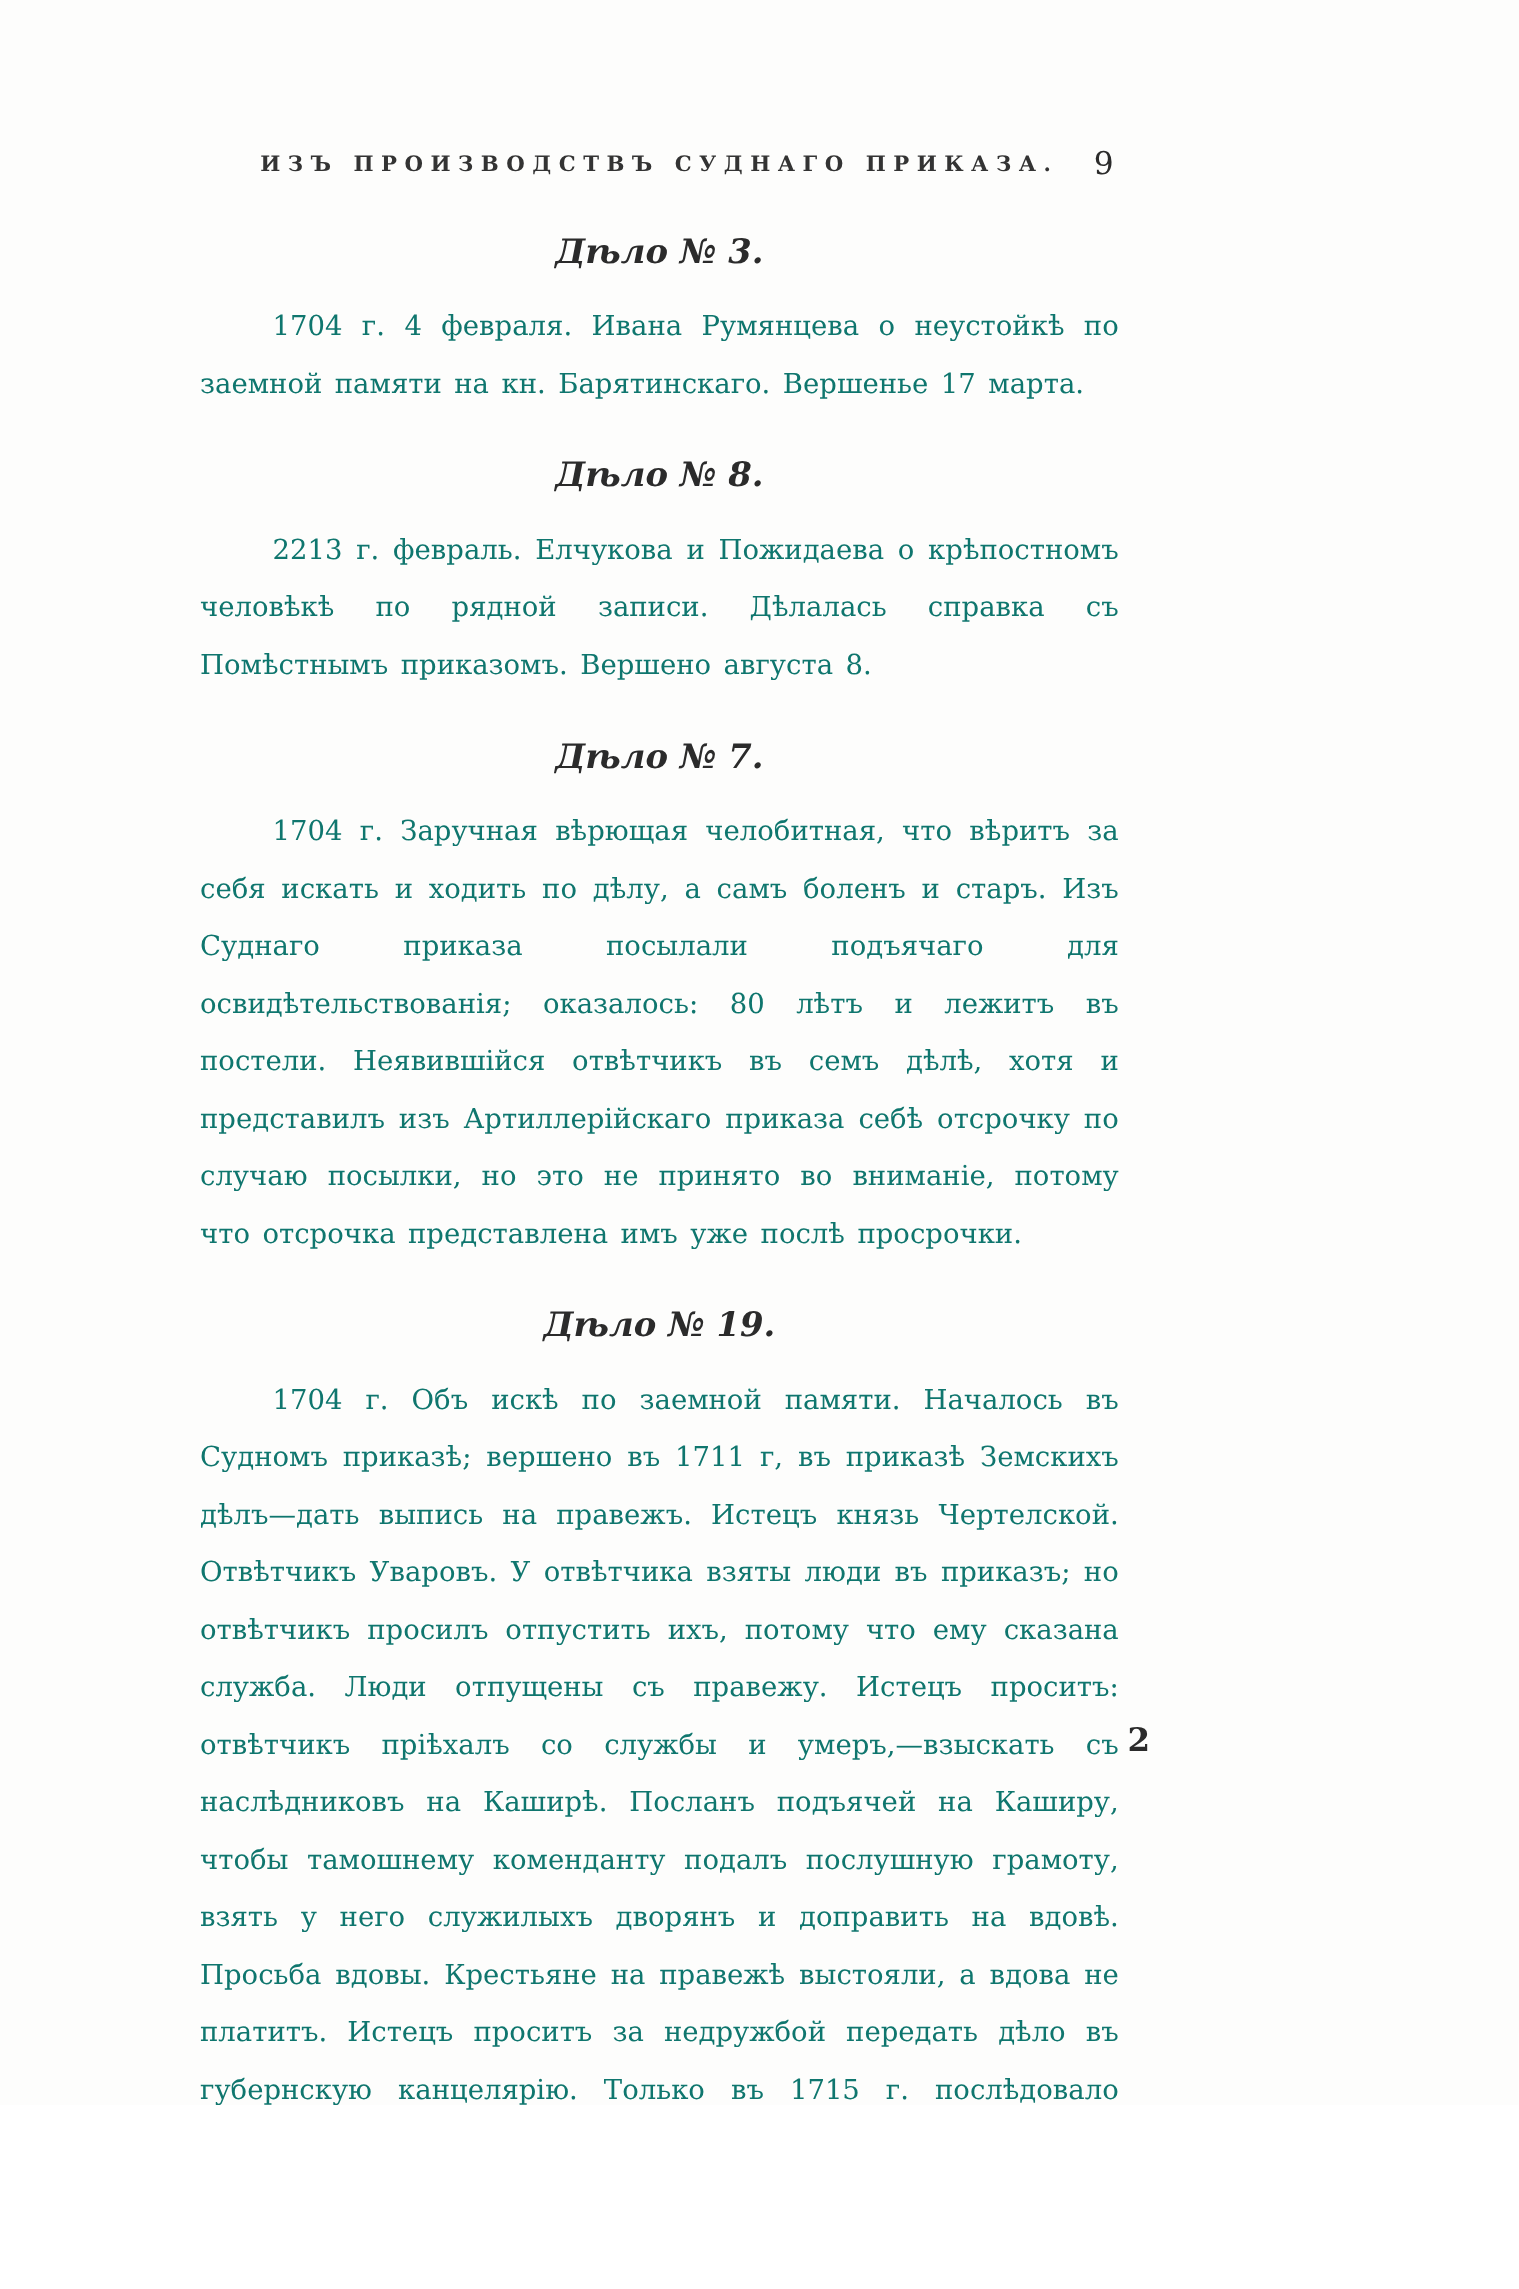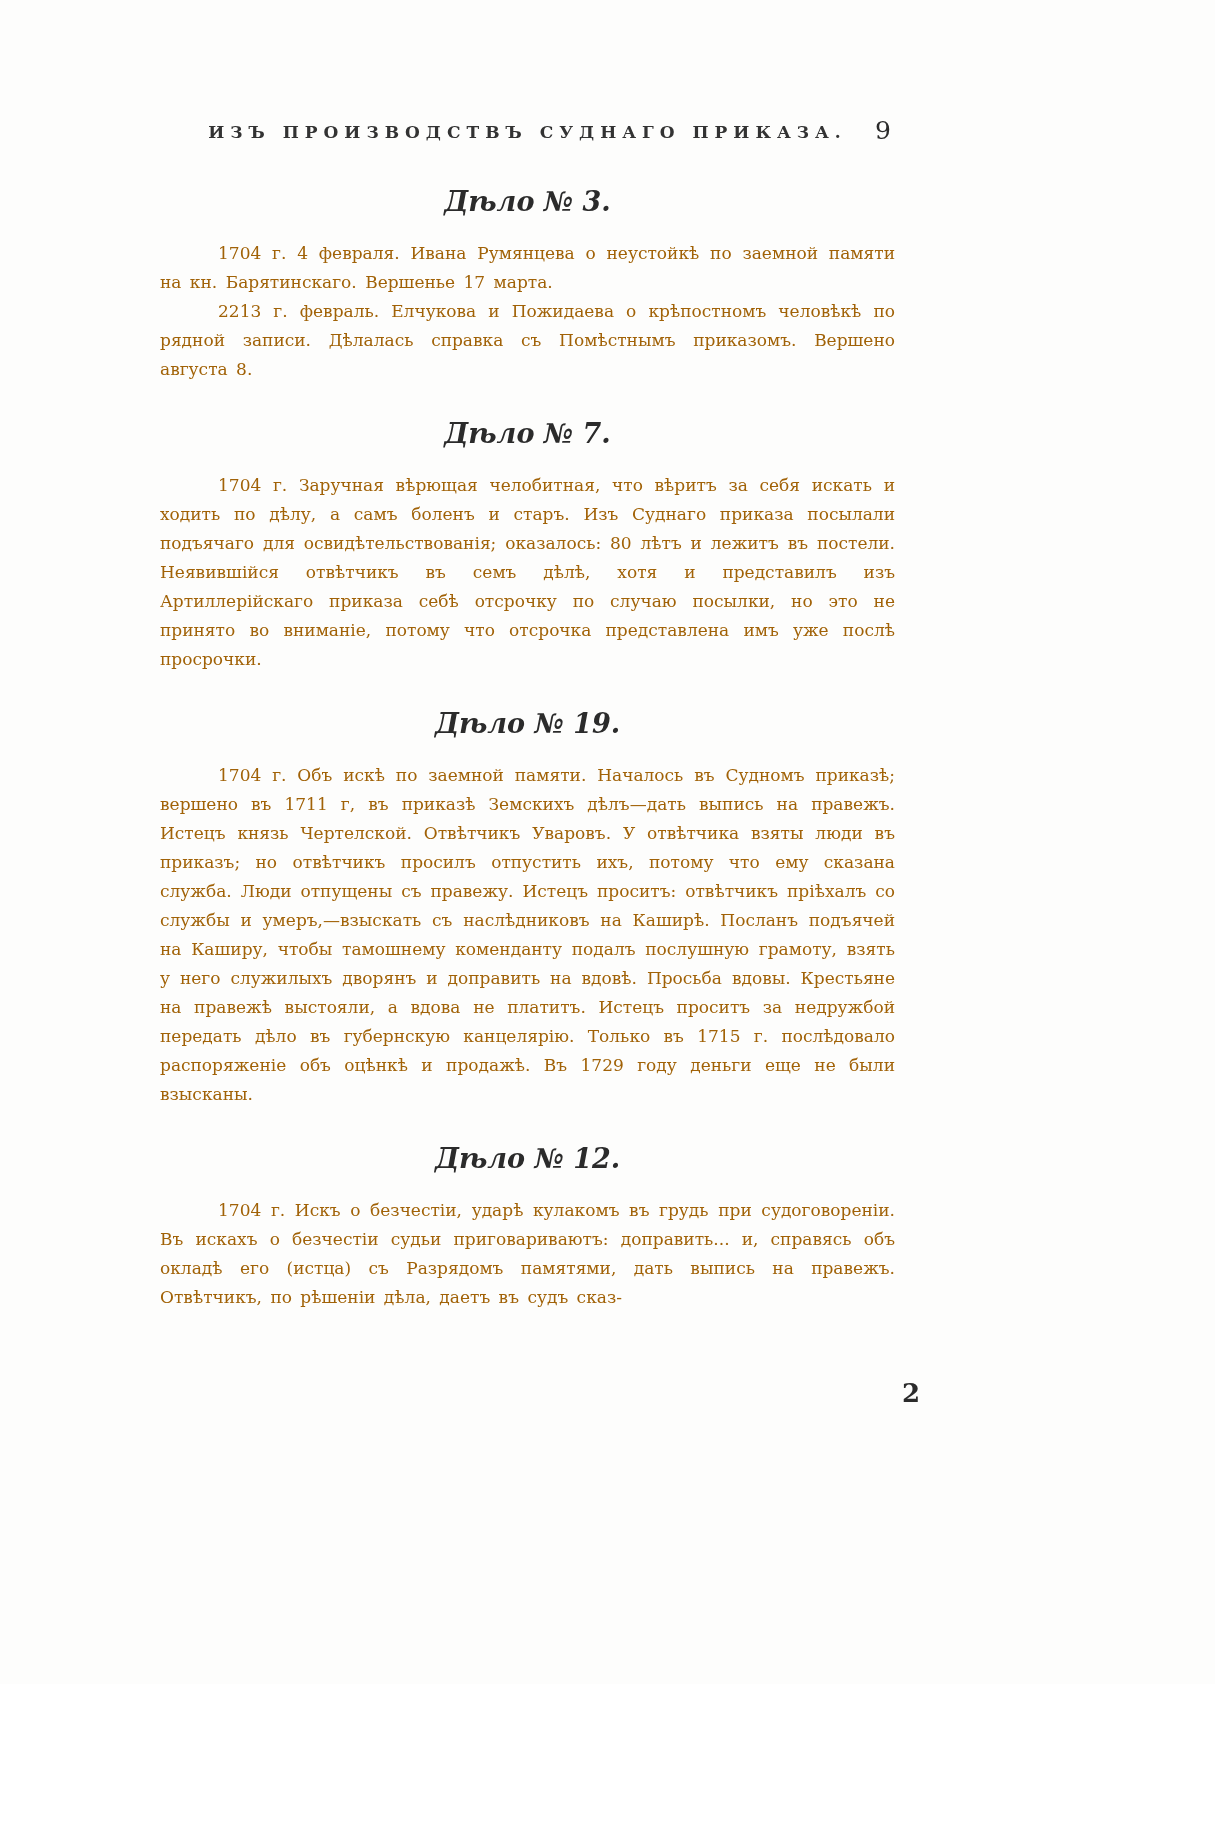--- a/index.html
+++ b/index.html
@@ -51,26 +51,26 @@
     font-weight: 600;
     font-size: 27px;
     margin: 34px 0 22px 0;
     color: #2b2b2b;
   }
   .case:first-child .case-heading {
     margin-top: 14px;
   }
   .case-body {
     margin: 0;
-    font-size: 17px;
-    line-height: 29px;
+    font-size: 22px;
+    line-height: 46px;
     text-align: justify;
     text-indent: 58px;
     word-spacing: 3px;
-    color: #a16207;
+    color: #0f766e;
   }
   .signature-mark {
     position: absolute;
     top: 1378px;
     left: 902px;
     font-size: 26px;
     font-weight: 700;
     color: #2b2b2b;
   }
   .watermark {
@@ -94,20 +94,21 @@
   </div>
 
   <div class="content">
 
     <section class="case">
       <h2 class="case-heading">Дѣло № 3.</h2>
       <p class="case-body">1704 г. 4 февраля. Ивана Румянцева о неустойкѣ по заемной памяти на кн. Барятинскаго. Вершенье 17 марта.</p>
     </section>
 
     <section class="case">
+      <h2 class="case-heading">Дѣло № 8.</h2>
       <p class="case-body">2213 г. февраль. Елчукова и Пожидаева о крѣпостномъ человѣкѣ по рядной записи. Дѣлалась справка съ Помѣстнымъ приказомъ. Вершено августа 8.</p>
     </section>
 
     <section class="case">
       <h2 class="case-heading">Дѣло № 7.</h2>
       <p class="case-body">1704 г. Заручная вѣрющая челобитная, что вѣритъ за себя искать и ходить по дѣлу, а самъ боленъ и старъ. Изъ Суднаго приказа посылали подъячаго для освидѣтельствованія; оказалось: 80 лѣтъ и лежитъ въ постели. Неявившійся отвѣтчикъ въ семъ дѣлѣ, хотя и представилъ изъ Артиллерійскаго приказа себѣ отсрочку по случаю посылки, но это не принято во вниманіе, потому что отсрочка представлена имъ уже послѣ просрочки.</p>
     </section>
 
     <section class="case">
       <h2 class="case-heading">Дѣло № 19.</h2>

